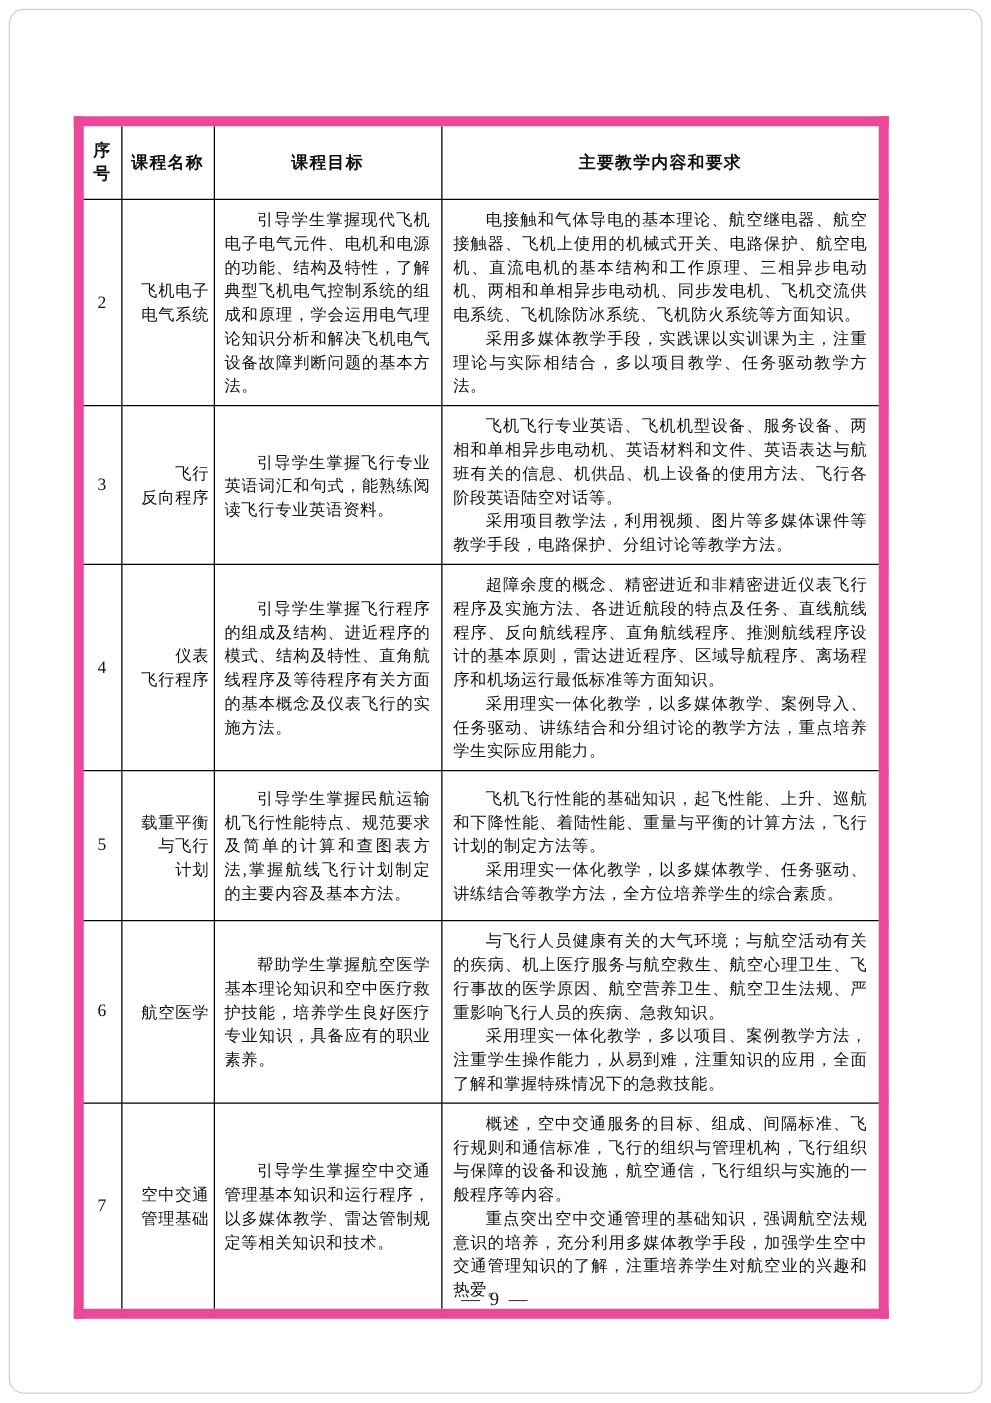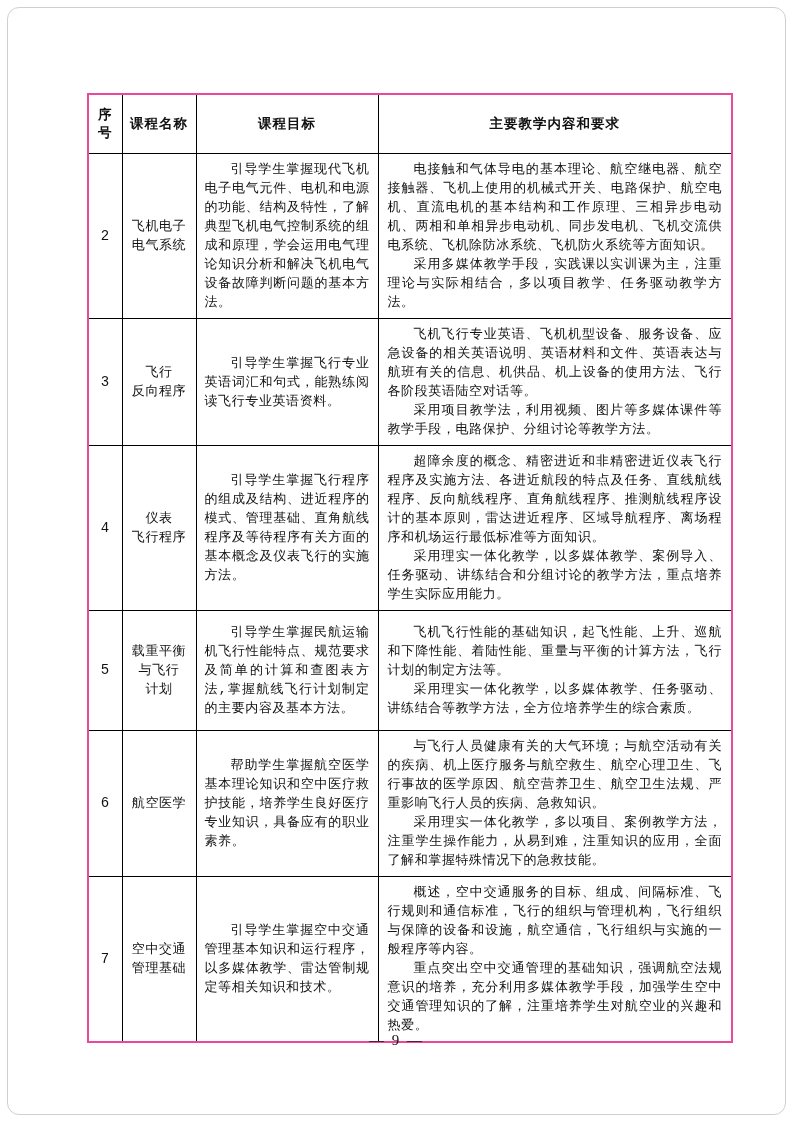--- a/index.html
+++ b/index.html
@@ -13,26 +13,25 @@
   }
   .page-frame{
     position:absolute;
     left:7px;top:7px;right:7px;bottom:7px;
     border:1px solid #cfcfcf;
     border-radius:12px;
     pointer-events:none;
   }
   table.course-table{
     position:absolute;
-    left:87px;top:93px;
+    left:59px;top:93px;
     width:644px;
     border-collapse:collapse;
-    border:2px solid #ec4899;
+    border:8px solid #ec4899;
     table-layout:fixed;
-    font-family:Liberation Mono, monospace;
   }
   .course-table th,.course-table td{
     border:1px solid #000;
     vertical-align:middle;
   }
   .course-table th{
     font-weight:bold;
     font-size:13.5px;
     padding:11px 2px;
     text-align:center;
@@ -42,21 +41,21 @@
     font-size:13px;
     line-height:19px;
     letter-spacing:0.6px;
   }
   col.c-no{width:34px;}
   col.c-name{width:74px;}
   col.c-obj{width:182px;}
   col.c-content{width:354px;}
   td.col-no{text-align:center;font-size:14px;}
   td.col-name{
-    text-align:center;
+    text-align:right;
     white-space:pre-line;
     padding:4px 3px;
   }
   td.col-obj{padding:6px 8px;}
   td.col-obj .para,
   td.col-content .para{
     margin:0;
     text-indent:2em;
     text-align:justify;
   }
@@ -111,31 +110,31 @@
   </tr>
 
   <tr>
     <td class="col-no">3</td>
     <td class="col-name">飞行
 反向程序</td>
     <td class="col-obj">
       <p class="para">引导学生掌握飞行专业英语词汇和句式，能熟练阅读飞行专业英语资料。</p>
     </td>
     <td class="col-content">
-          <p class="para">飞机飞行专业英语、飞机机型设备、服务设备、应急设备的相关英语说明、英语材料和文件、英语表达与航班有关的信息、机供品、机上设备的使用方法、飞行各阶段英语陆空对话等。</p>
+          <p class="para">飞机飞行专业英语、飞机机型设备、服务设备、两相和单相异步电动机、英语材料和文件、英语表达与航班有关的信息、机供品、机上设备的使用方法、飞行各阶段英语陆空对话等。</p>
           <p class="para">采用项目教学法，利用视频、图片等多媒体课件等教学手段，电路保护、分组讨论等教学方法。</p>
         </td>
   </tr>
 
   <tr>
     <td class="col-no">4</td>
     <td class="col-name">仪表
 飞行程序</td>
     <td class="col-obj">
-      <p class="para">引导学生掌握飞行程序的组成及结构、进近程序的模式、管理基础、直角航线程序及等待程序有关方面的基本概念及仪表飞行的实施方法。</p>
+      <p class="para">引导学生掌握飞行程序的组成及结构、进近程序的模式、结构及特性、直角航线程序及等待程序有关方面的基本概念及仪表飞行的实施方法。</p>
     </td>
     <td class="col-content">
           <p class="para">超障余度的概念、精密进近和非精密进近仪表飞行程序及实施方法、各进近航段的特点及任务、直线航线程序、反向航线程序、直角航线程序、推测航线程序设计的基本原则，雷达进近程序、区域导航程序、离场程序和机场运行最低标准等方面知识。</p>
           <p class="para">采用理实一体化教学，以多媒体教学、案例导入、任务驱动、讲练结合和分组讨论的教学方法，重点培养学生实际应用能力。</p>
         </td>
   </tr>
 
   <tr>
     <td class="col-no">5</td>
     <td class="col-name">载重平衡

